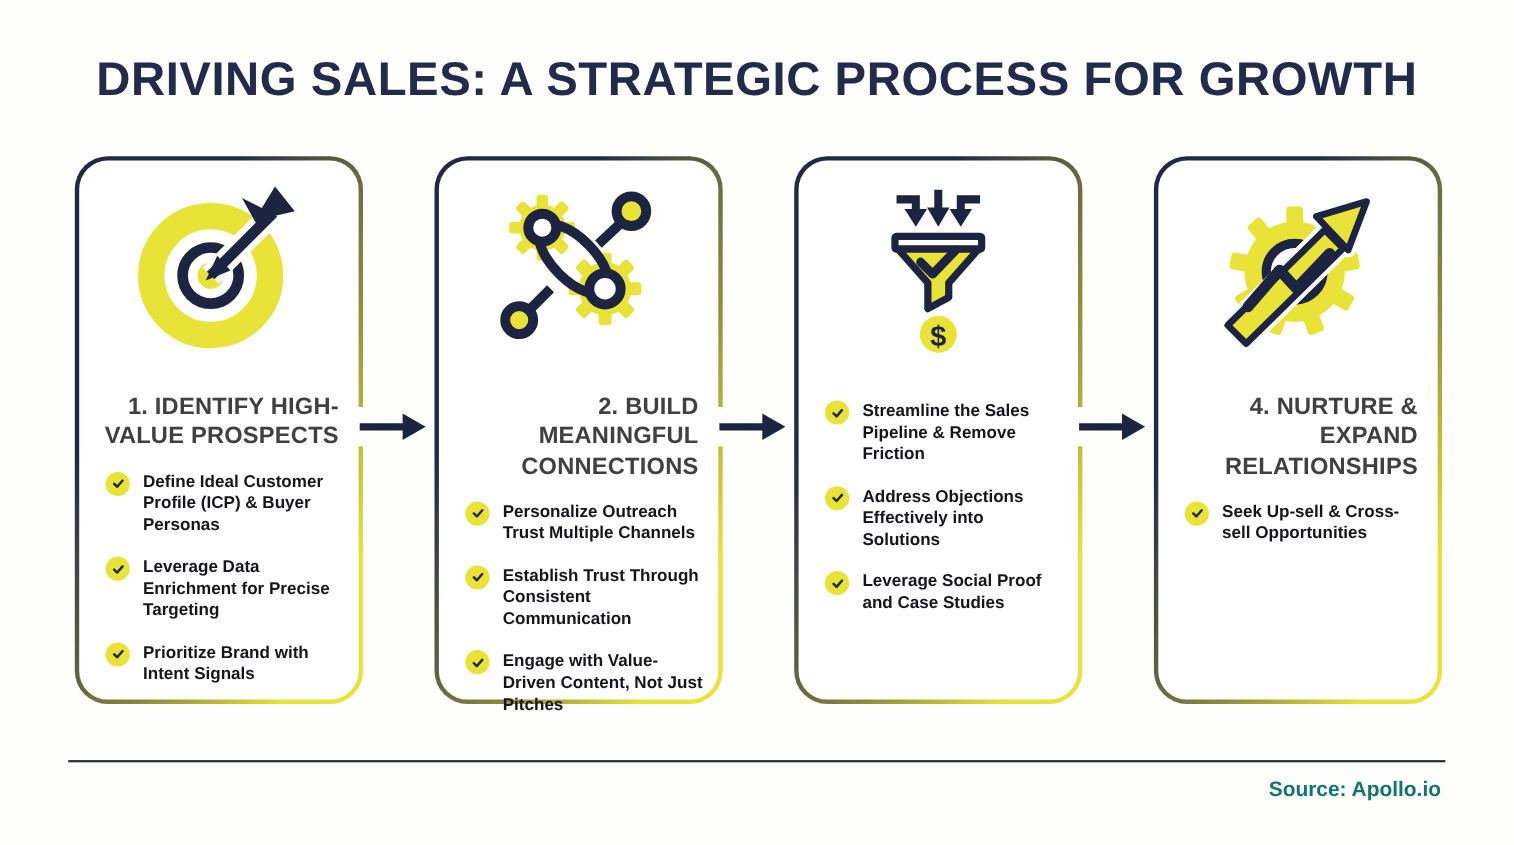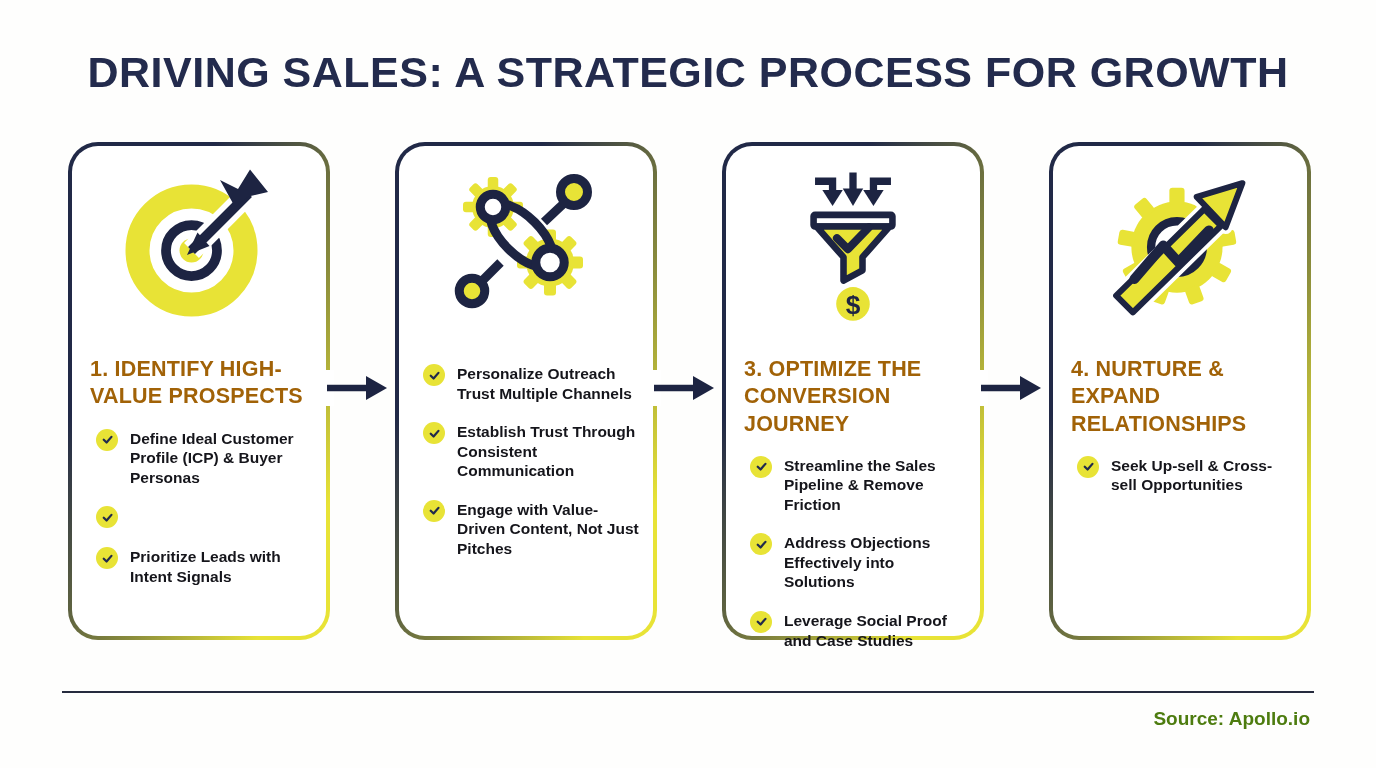--- a/index.html
+++ b/index.html
@@ -19,21 +19,21 @@
   }
   .card{
     background:#ffffff;border-radius:26px;width:100%;height:100%;
     box-sizing:border-box;display:flex;flex-direction:column;
   }
   .icon-box{
     height:178px;padding-top:22px;box-sizing:content-box;
     display:flex;align-items:flex-start;justify-content:center;flex:0 0 auto;
   }
   .card-title{
-    margin:10px 18px 0;text-align:left;color:#a16207;
+    margin:10px 18px 0;text-align:right;color:#404040;
     font-size:21.5px;line-height:1.27;font-weight:bold;letter-spacing:.2px;
   }
   .bullets{
     list-style:none;margin:18px 0 0;padding:0 12px 0 24px;
     display:flex;flex-direction:column;gap:19px;justify-content:center;
   }
   .bullet{display:flex;align-items:flex-start;gap:12px;}
   .check{
     width:22px;height:22px;border-radius:50%;background:#e8e336;flex:0 0 auto;
     display:flex;align-items:center;justify-content:center;margin-top:0;
@@ -41,21 +41,21 @@
   .check svg{width:15px;height:15px;}
   .bullet-text{
     font-size:15.5px;line-height:1.26;color:#15151b;font-weight:600;
   }
   .gutter{width:65px;position:relative;flex:0 0 auto;}
   .arrow{position:absolute;top:228px;left:-8px;}
   .divider{
     position:absolute;top:691px;left:62px;width:1252px;height:2px;background:#262b3e;
   }
   .source{
-    position:absolute;top:708px;right:66px;font-size:19px;font-weight:600;color:#4d7c0f;
+    position:absolute;top:708px;right:66px;font-size:19px;font-weight:600;color:#0f766e;
   }
 </style>
 </head>
 <body>
 
 <div class="canvas">
 
   <h1 class="main-title">DRIVING SALES: A STRATEGIC PROCESS FOR GROWTH</h1>
 
   <div class="cards">
@@ -82,28 +82,29 @@
                 </svg>
               </span>
             <span class="bullet-text">Define Ideal Customer Profile (ICP) &amp; Buyer Personas</span>
           </li>
           <li class="bullet">
             <span class="check">
                 <svg viewBox="0 0 16 16">
                   <polyline points="4,8.3 7,11.2 12.2,5.2" fill="none" stroke="#212a4c" stroke-width="2.4" stroke-linecap="round" stroke-linejoin="round"></polyline>
                 </svg>
               </span>
-          </li>
-          <li class="bullet">
-            <span class="check">
-                <svg viewBox="0 0 16 16">
-                  <polyline points="4,8.3 7,11.2 12.2,5.2" fill="none" stroke="#212a4c" stroke-width="2.4" stroke-linecap="round" stroke-linejoin="round"></polyline>
-                </svg>
-              </span>
-            <span class="bullet-text">Prioritize Leads with Intent Signals</span>
+            <span class="bullet-text">Leverage Data Enrichment for Precise Targeting</span>
+          </li>
+          <li class="bullet">
+            <span class="check">
+                <svg viewBox="0 0 16 16">
+                  <polyline points="4,8.3 7,11.2 12.2,5.2" fill="none" stroke="#212a4c" stroke-width="2.4" stroke-linecap="round" stroke-linejoin="round"></polyline>
+                </svg>
+              </span>
+            <span class="bullet-text">Prioritize Brand with Intent Signals</span>
           </li>
         </ul>
       </div>
     </div>
 
     <div class="gutter">
       <svg class="arrow" width="68" height="36" viewBox="0 0 68 36">
         <rect x="0" y="0" width="12" height="36" fill="#ffffff"></rect>
         <line x1="5" y1="18" x2="48" y2="18" stroke="#1d2442" stroke-width="6.5"></line>
         <polygon points="44,6 65,18 44,30" fill="#1d2442"></polygon>
@@ -138,20 +139,21 @@
             </g>
             <ellipse cx="47" cy="45" rx="27" ry="12.5" fill="none" stroke="#1d2442" stroke-width="6" transform="rotate(45 47 45)"></ellipse>
             <line x1="78" y1="21" x2="62" y2="36" stroke="#1d2442" stroke-width="6"></line>
             <line x1="18" y1="78" x2="33" y2="63" stroke="#1d2442" stroke-width="6"></line>
             <circle cx="28" cy="26" r="8.5" fill="#ffffff" stroke="#1d2442" stroke-width="6"></circle>
             <circle cx="66" cy="63" r="9.5" fill="#ffffff" stroke="#1d2442" stroke-width="6"></circle>
             <circle cx="82" cy="16" r="9" fill="#e8e336" stroke="#1d2442" stroke-width="6"></circle>
             <circle cx="14" cy="82" r="8.5" fill="#e8e336" stroke="#1d2442" stroke-width="6"></circle>
           </svg>
         </div>
+        <h2 class="card-title">2. BUILD MEANINGFUL CONNECTIONS</h2>
         <ul class="bullets">
           <li class="bullet">
             <span class="check">
                 <svg viewBox="0 0 16 16">
                   <polyline points="4,8.3 7,11.2 12.2,5.2" fill="none" stroke="#212a4c" stroke-width="2.4" stroke-linecap="round" stroke-linejoin="round"></polyline>
                 </svg>
               </span>
             <span class="bullet-text">Personalize Outreach Trust Multiple Channels</span>
           </li>
           <li class="bullet">
@@ -192,21 +194,20 @@
             <polygon points="57,15 71,15 64,26" fill="#1d2442"></polygon>
             <line x1="50" y1="3" x2="50" y2="15" stroke="#1d2442" stroke-width="5"></line>
             <polygon points="43,14 57,14 50,26" fill="#1d2442"></polygon>
             <rect x="23" y="32" width="54" height="8" rx="1" fill="#ffffff" stroke="#1d2442" stroke-width="4.5"></rect>
             <path d="M25,40 L75,40 L56.5,61 L56.5,70 L43.5,77 L43.5,61 Z" fill="#e8e336" stroke="#1d2442" stroke-width="4.5" stroke-linejoin="round"></path>
             <polyline points="39,48 46.5,55.5 61,40.5" fill="none" stroke="#1d2442" stroke-width="5.5" stroke-linecap="round" stroke-linejoin="round"></polyline>
             <circle cx="50" cy="93" r="11.5" fill="#e8e336"></circle>
             <text x="50" y="100" font-size="18" font-weight="bold" fill="#1d2442" text-anchor="middle">$</text>
           </svg>
         </div>
-        <h2 class="card-title">3. OPTIMIZE THE CONVERSION JOURNEY</h2>
         <ul class="bullets">
           <li class="bullet">
             <span class="check">
                 <svg viewBox="0 0 16 16">
                   <polyline points="4,8.3 7,11.2 12.2,5.2" fill="none" stroke="#212a4c" stroke-width="2.4" stroke-linecap="round" stroke-linejoin="round"></polyline>
                 </svg>
               </span>
             <span class="bullet-text">Streamline the Sales Pipeline &amp; Remove Friction</span>
           </li>
           <li class="bullet">

